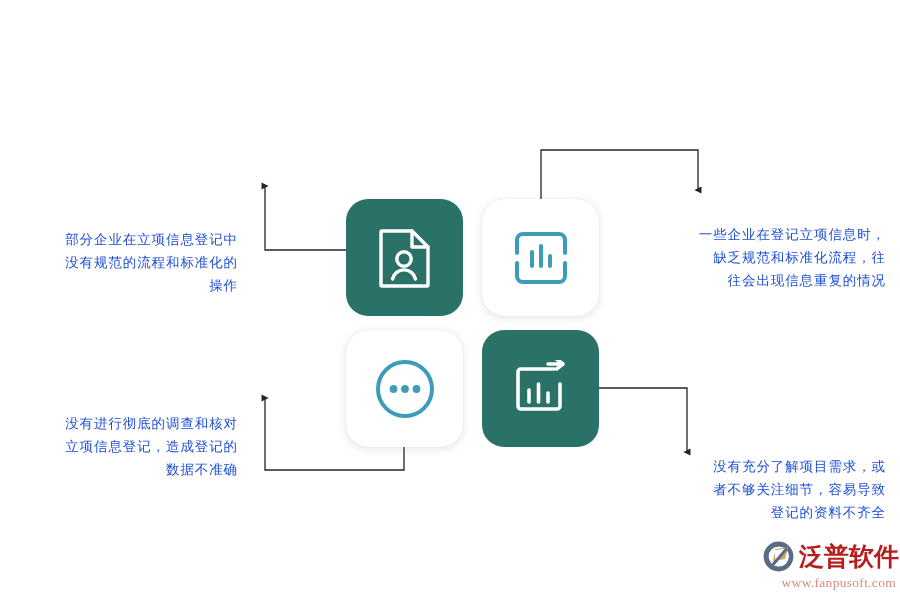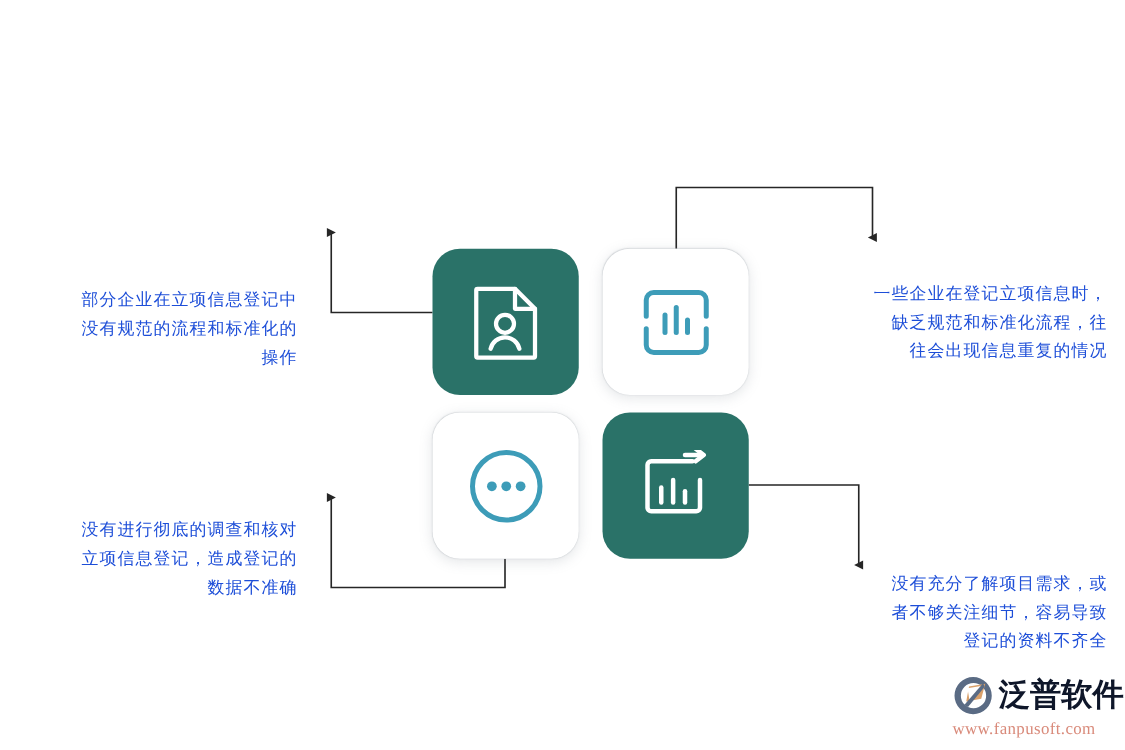--- a/index.html
+++ b/index.html
@@ -86,31 +86,31 @@
     height: 36px;
   }
   #logo-mark {
     width: 33px;
     height: 33px;
     flex: 0 0 33px;
   }
   #logo-word {
     font-size: 25px;
     font-weight: bold;
-    color: #0f172a;
+    color: #b91c1c;
     letter-spacing: 0px;
     line-height: 1;
     white-space: nowrap;
   }
   #logo-url {
     margin-top: 1px;
     font-size: 13.5px;
     color: #d98a7a;
     letter-spacing: 0.3px;
-    text-align: left;
+    text-align: right;
     font-family: "Liberation Serif", "DejaVu Serif", serif;
     white-space: nowrap;
   }
 </style>
 </head>
 <body>
 
 <div id="canvas">
 
   <svg id="connectors" viewBox="0 0 900 600" width="900" height="600">

